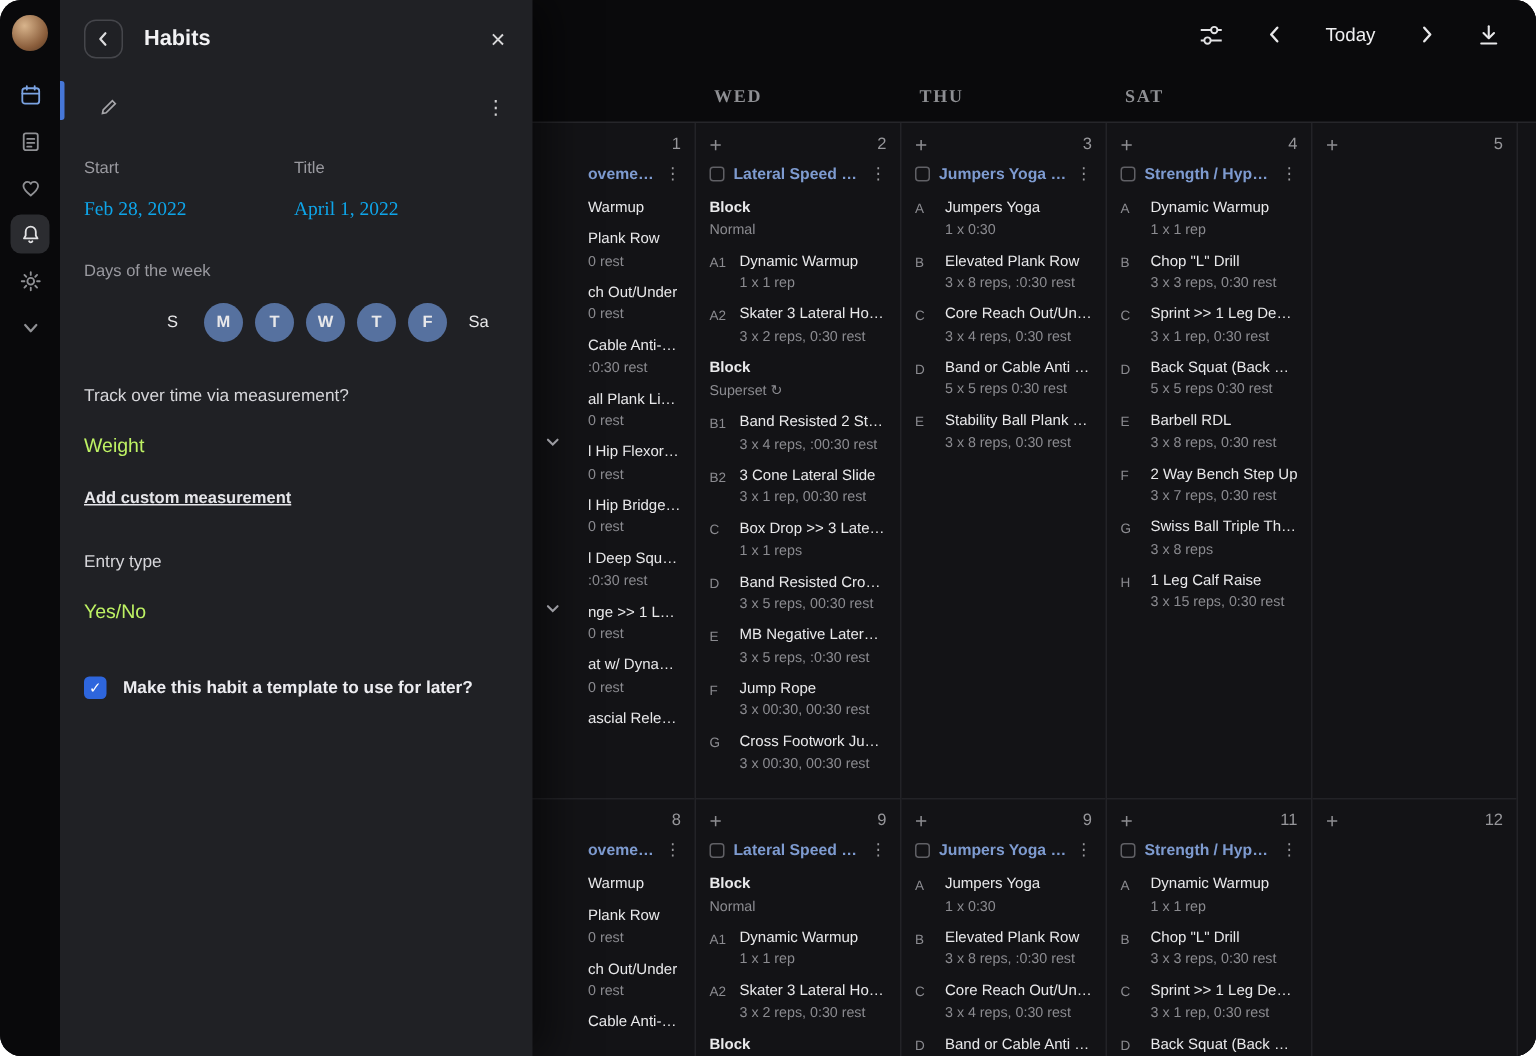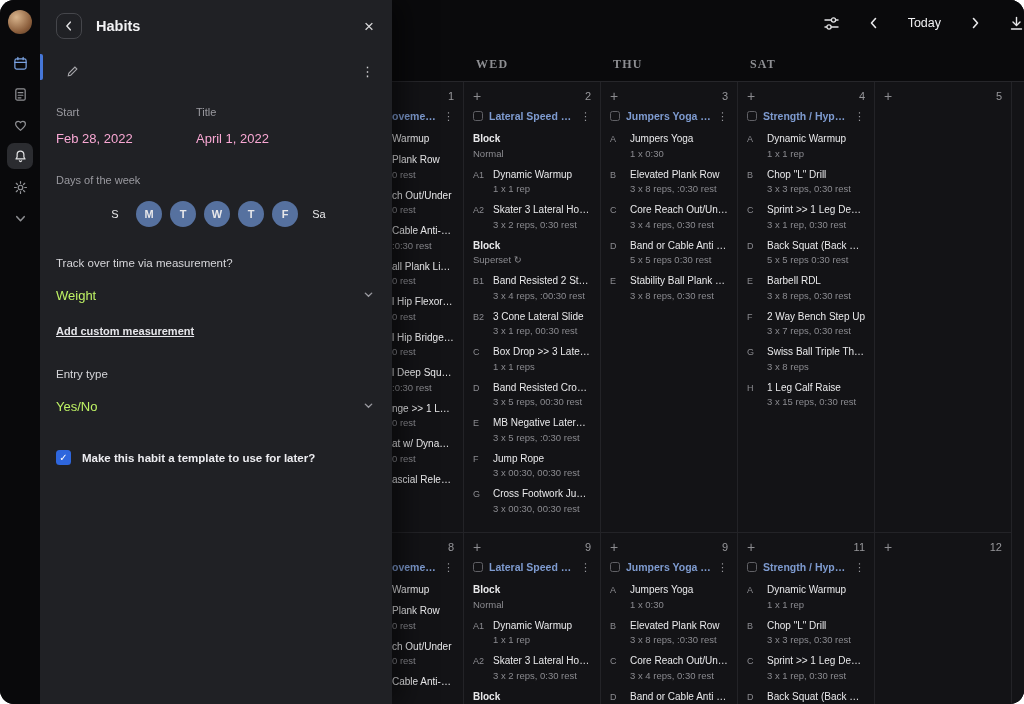--- a/index.html
+++ b/index.html
@@ -35,21 +35,21 @@
 
   
   .cal-wrap { position: absolute; left: 40px; top: 0; right: 0; bottom: 0; background: #131316; z-index: 1; }
   .cal-topzone {
     position: absolute; left: 0; right: 0; top: 0; height: 82px;
     background: #0a0a0c; border-bottom: 1px solid #26262a;
   }
   .cal-topbar {
     position: absolute; left: 0; right: 0; top: 0; height: 46px;
     display: flex; align-items: center; justify-content: flex-end;
-    gap: 27px; 
+    gap: 27px; padding-right: 24px;
   }
   .tb-btn { display: flex; align-items: center; color: #e8e8ea; cursor: pointer; }
   .tb-today { font-size: 12.5px; color: #f0f0f2; }
   .cal-head {
     position: absolute; left: 287px; top: 46px; height: 36px; display: flex;
   }
   .cal-h {
     width: 137px; padding-left: 12px; display: flex; align-items: center;
     font-size: 12px; font-weight: 700; letter-spacing: 1.2px; color: #8e8f93; font-family: Liberation Serif, serif;
   }
@@ -83,21 +83,21 @@
   }
   .dt { font-size: 9.5px; color: #8b8b90; margin-top: 3.5px; white-space: nowrap; overflow: hidden; }
   .blk { margin-bottom: 10px; }
   .blk .nm { font-weight: 700; }
 
   .col-partial .cell { padding-left: 65px; }
   .col-partial .plus { visibility: hidden; }
 
   
   .modal {
-    position: absolute; left: 40px; top: 0; bottom: 0; width: 352px;
+    position: absolute; left: 40px; top: 0; bottom: 0; width: 315px;
     background: #202125; z-index: 20; box-shadow: 10px 0 26px rgba(0,0,0,.5);
   }
   .accent-bar {
     position: absolute; left: 0; top: 54px; width: 3px; height: 26px;
     background: #4677d8; border-radius: 0 2px 2px 0;
   }
   .m-head { display: flex; align-items: center; padding: 13px 18px 0 16px; }
   .back-btn {
     width: 26px; height: 26px; border: 1px solid #45464b; border-radius: 8px;
     display: flex; align-items: center; justify-content: center; color: #dcdcde; cursor: pointer;
@@ -120,21 +120,21 @@
   }
   .img-col { width: 70px; flex: none; }
   .img-tile {
     margin-top: 9px; width: 70px; height: 48px; border-radius: 8px;
     background: linear-gradient(135deg, #b9e3dd, #9bd2cb);
     display: flex; align-items: center; justify-content: center; cursor: pointer;
   }
 
   .dates-row { display: flex; padding: 27px 16px 0 16px; }
   .f { width: 140px; }
-  .f .val { margin-top: 13px; font-size: 13px; color: #f9a8d4; }
+  .f .val { margin-top: 13px; font-size: 13px; color: #0ea5e9; font-family: Liberation Serif, serif; }
 
   .days-sec { padding: 28px 16px 0 16px; }
   .days-row { display: flex; align-items: center; gap: 8px; margin-top: 15px; padding-left: 46px; }
   .day-chip {
     width: 26px; height: 26px; border-radius: 50%;
     display: flex; align-items: center; justify-content: center;
     font-size: 11px; color: #e8e8ea; cursor: pointer;
   }
   .day-chip.sel { background: #56719f; font-weight: 600; }
 

